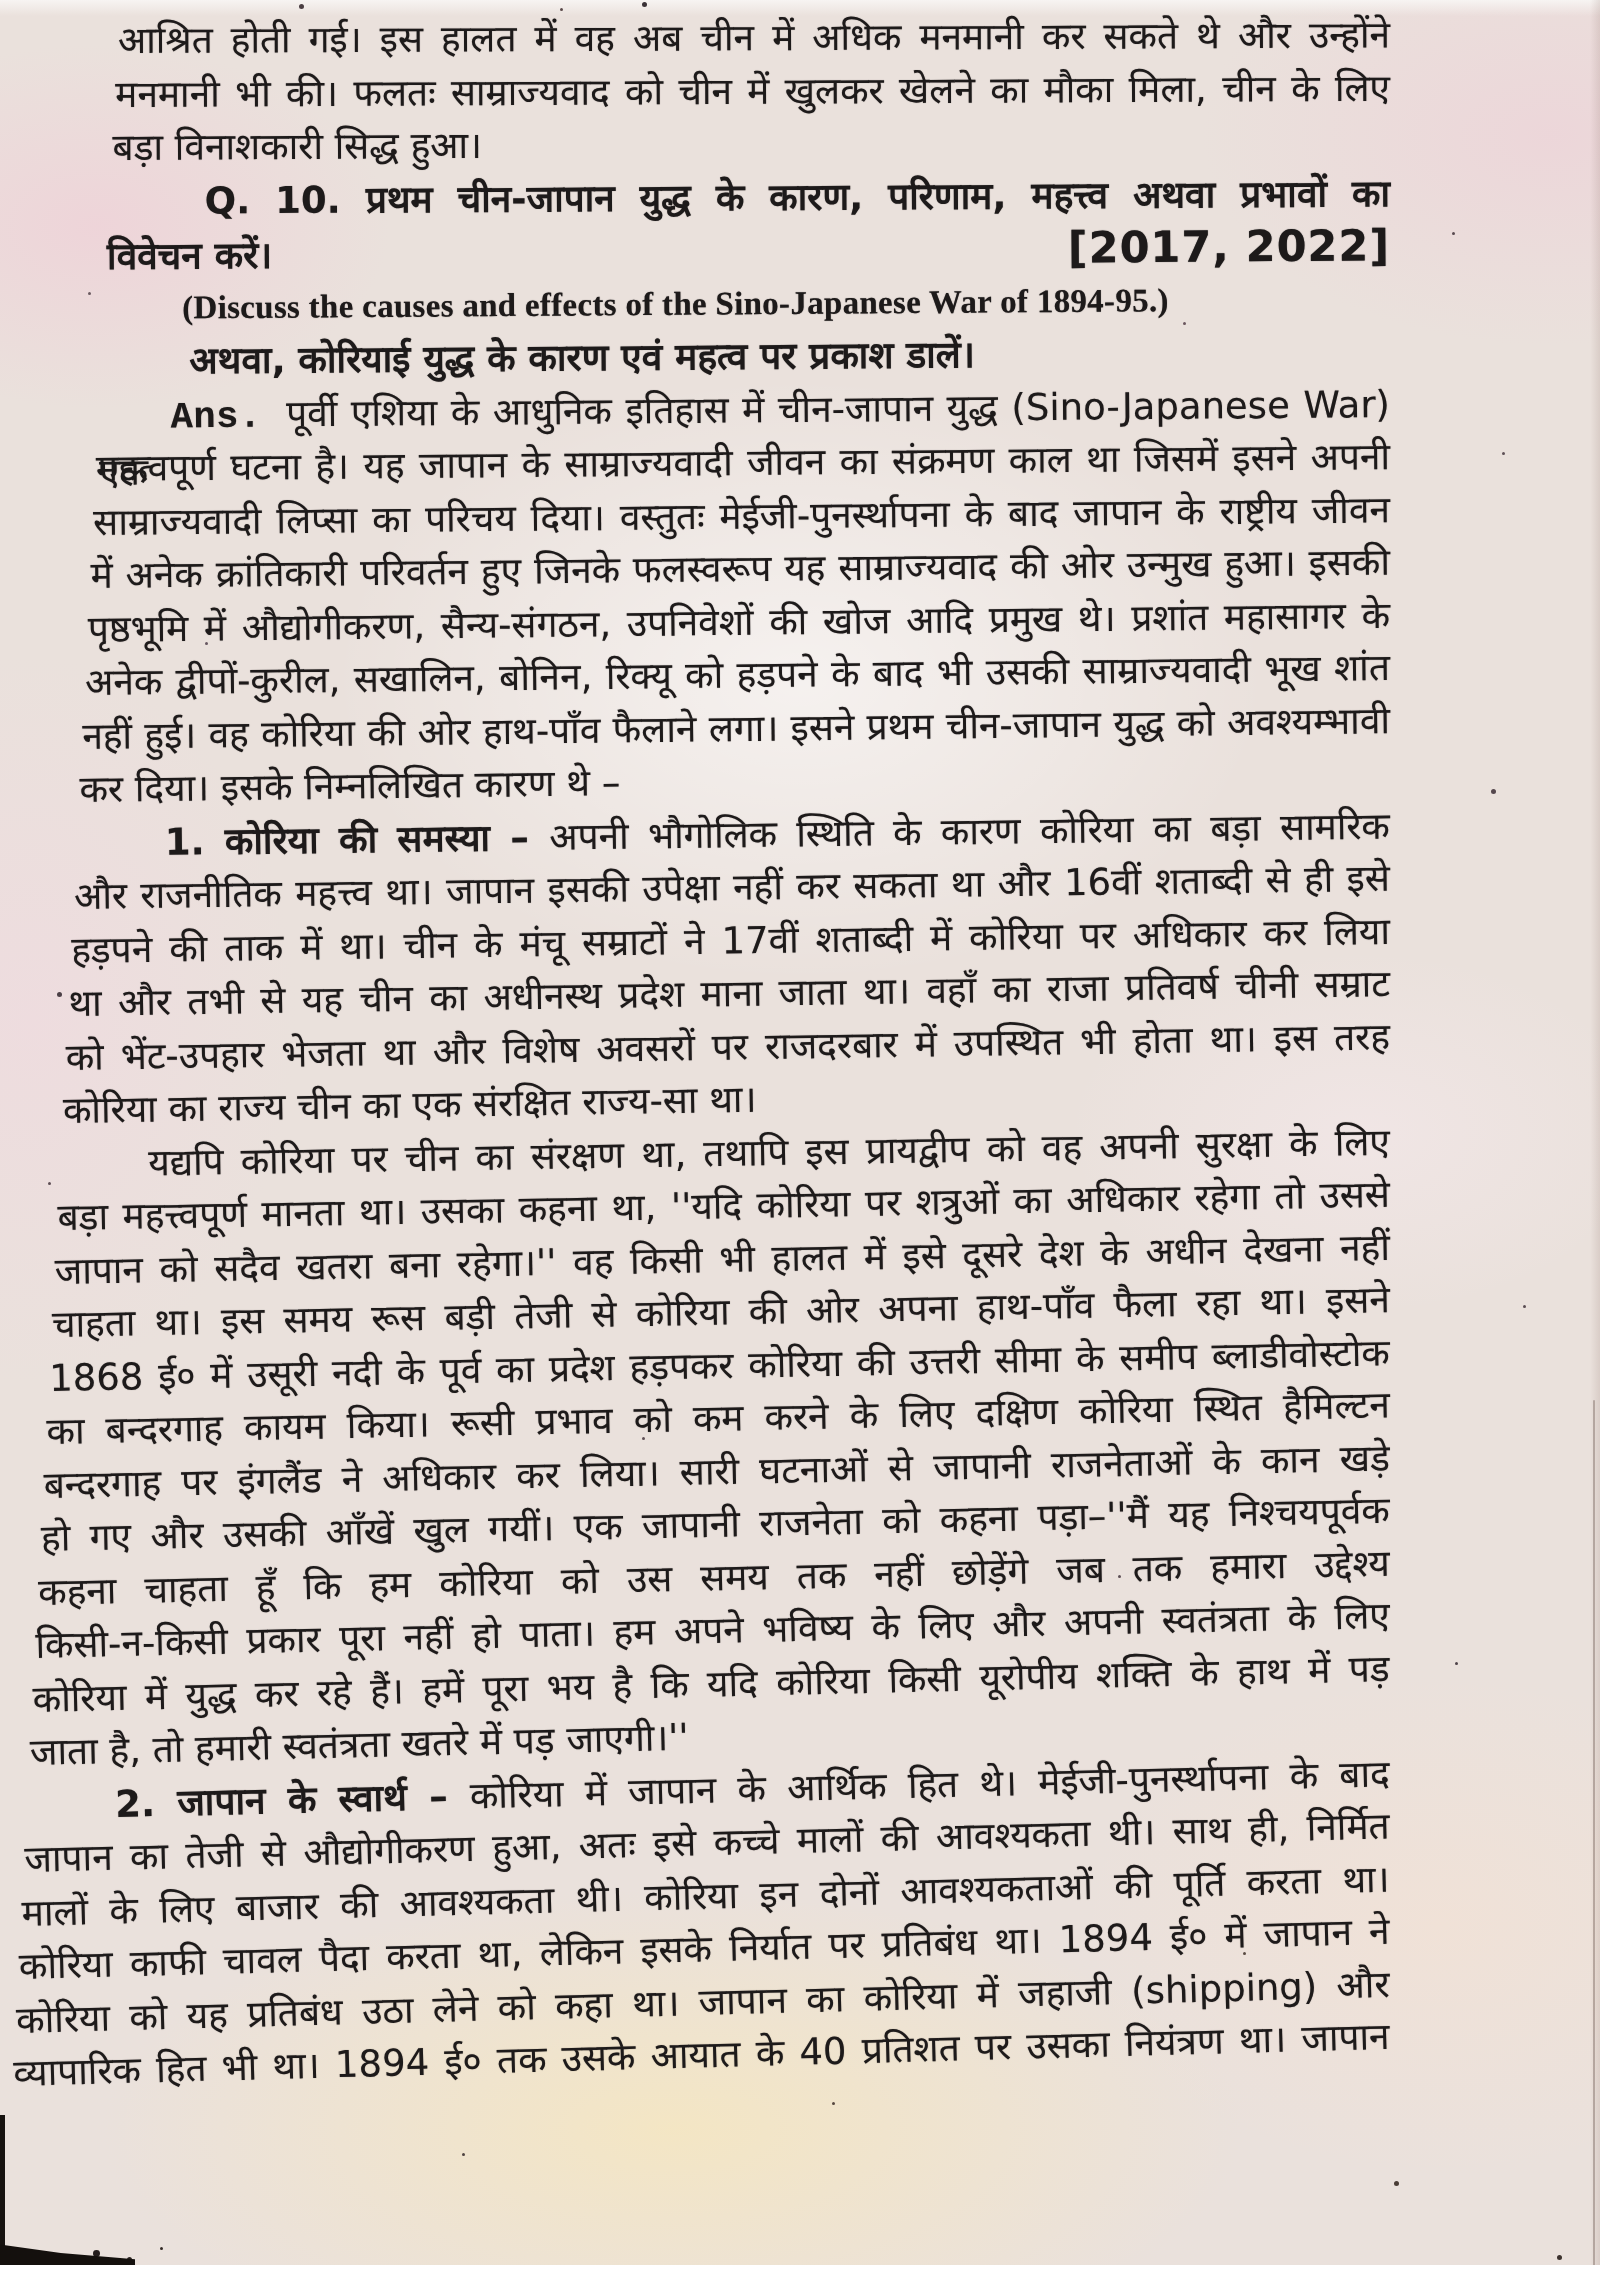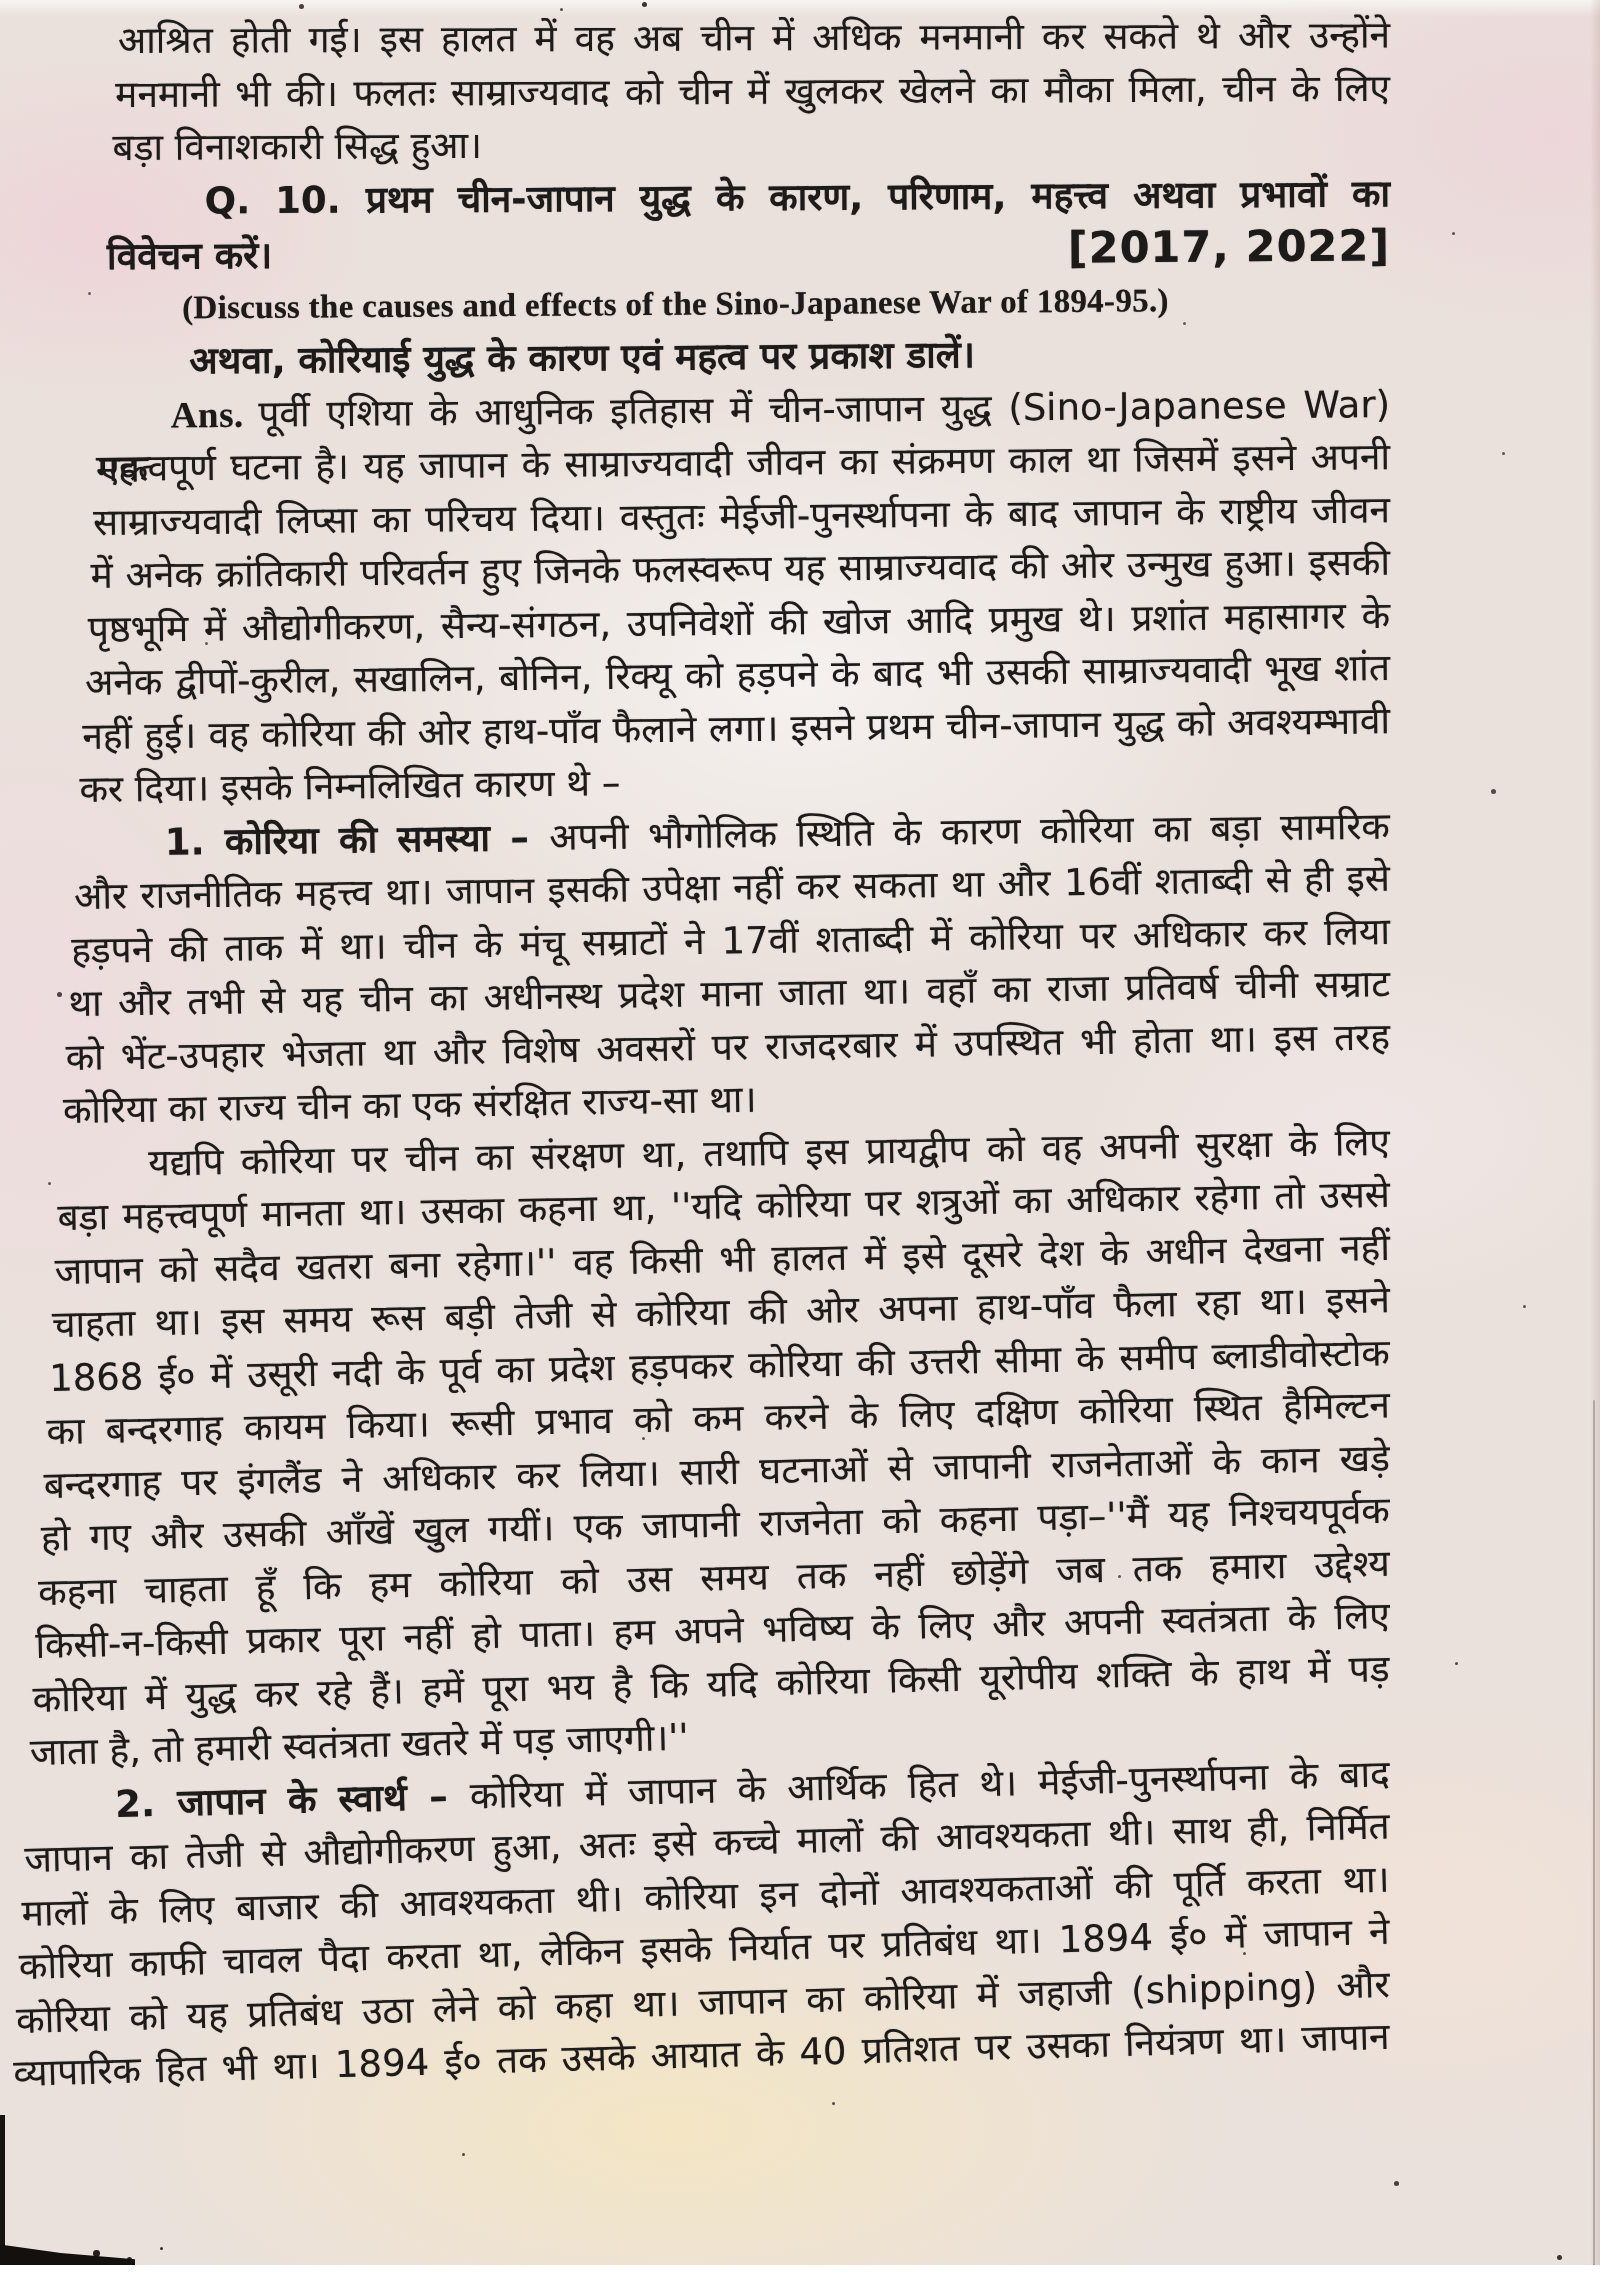--- a/index.html
+++ b/index.html
@@ -24,21 +24,21 @@
     position:absolute;left:118px;top:14px;color:#1d1a1a;
   }
   .line{
     position:relative;height:53.5px;line-height:53.5px;font-size:37px;
     transform-origin:0 50%;
     text-shadow:0 0 1px rgba(30,25,25,.45);
   }
   .line.j{text-align:justify;text-align-last:justify;}
   .line .b,.line.allb{font-weight:700;}
   .b{font-weight:700;}
-  .lat{font-family:Liberation Serif, serif;letter-spacing:.5px;}
+  .lat{font-family:Liberation Mono, monospace;letter-spacing:.5px;}
   .line.en{
     font-family:"Liberation Serif","DejaVu Serif",serif;
     font-size:33px;font-weight:700;letter-spacing:.3px;
     text-shadow:0 0 1px rgba(30,25,25,.6);
   }
   .line.split{display:flex;justify-content:space-between;align-items:baseline;}
   .badge{
     font-weight:700;font-size:43px;letter-spacing:1px;
     font-family:"DejaVu Sans","Liberation Sans",sans-serif;
     text-shadow:0 0 1px rgba(20,18,18,.7);

